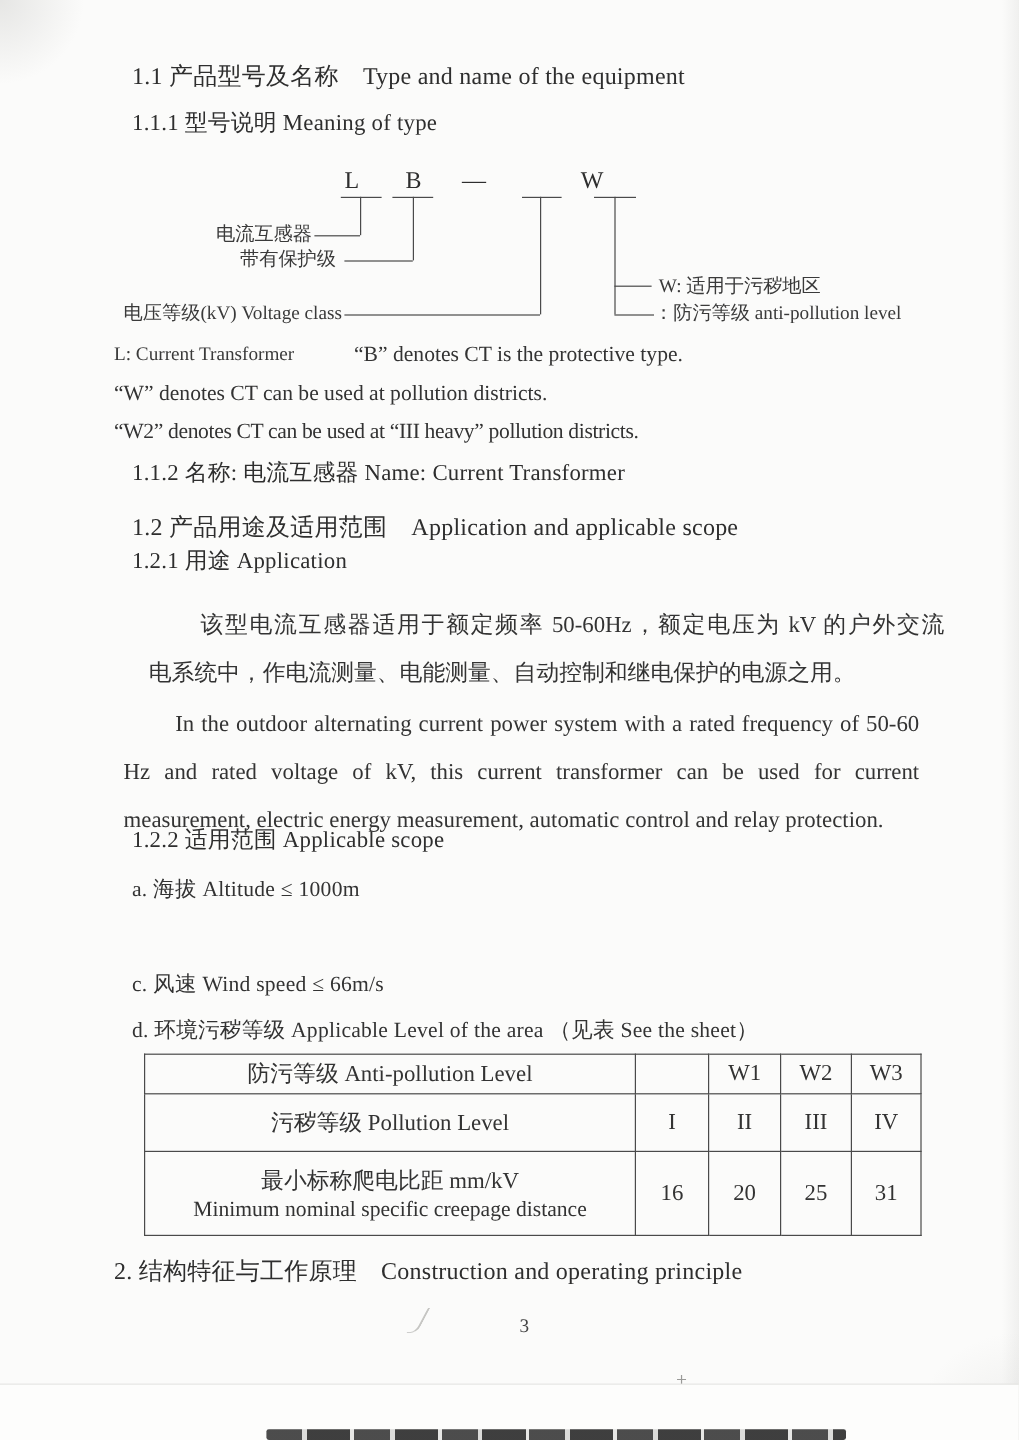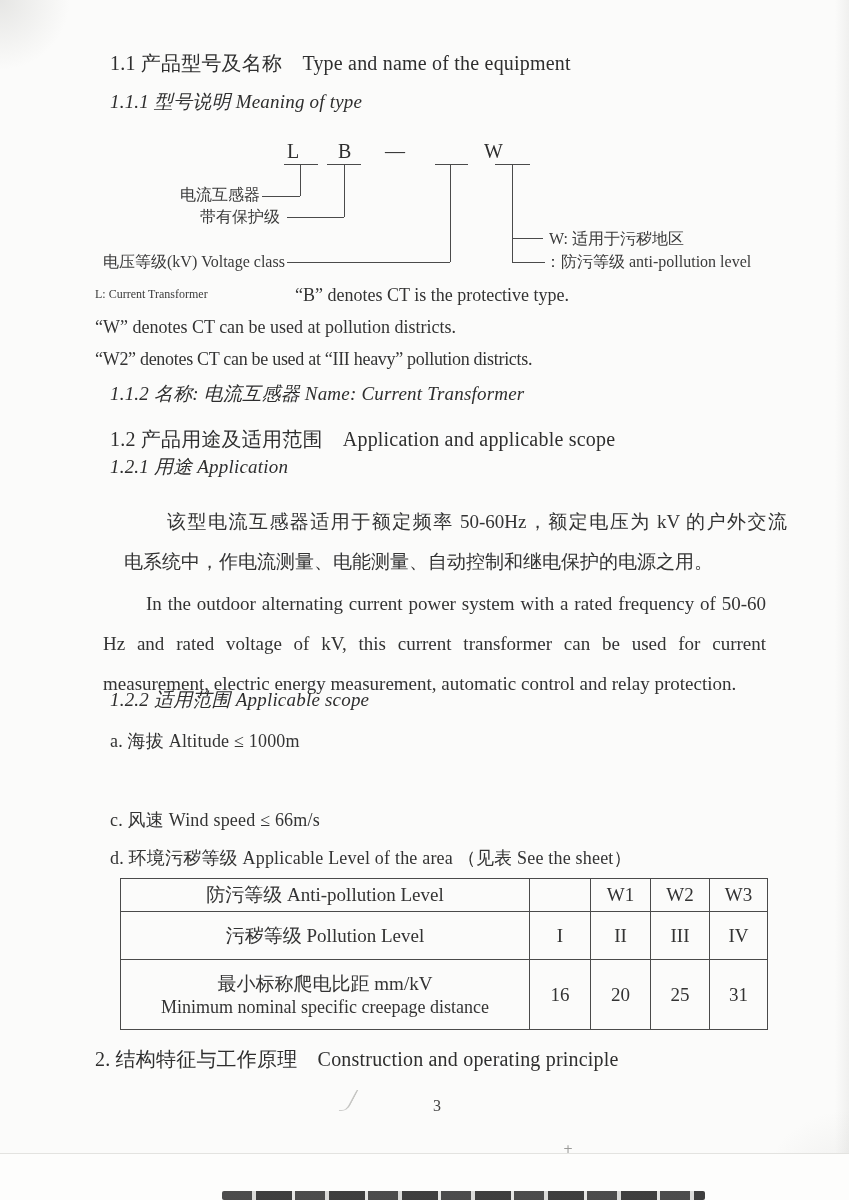--- a/index.html
+++ b/index.html
@@ -12,29 +12,29 @@
     position:relative;width:849px;height:1200px;overflow:hidden;
     background:
       radial-gradient(circle at 0 0, rgba(175,175,172,.28), rgba(175,175,172,0) 70px),
       radial-gradient(circle at 100% 100%, rgba(185,185,182,.22), rgba(185,185,182,0) 90px),
       linear-gradient(to left, rgba(190,190,188,.18), rgba(190,190,188,0) 14px),
       linear-gradient(#fbfbfa,#fbfbfa);
     color:#333;
   }
   .abs{position:absolute;}
   .h{font-size:20px;color:#2e2e2e;letter-spacing:.2px;white-space:nowrap;}
-  .h-small{font-size:19px;font-style:italic;}
+  .h-small{font-size:19px;}
   
   .dg-letter{font-size:20px;color:#2e2e2e;}
   .dg-uline{height:0;border-top:1.6px solid #4a4a4a;}
   .dg-vline{width:0;border-left:1.6px solid #4a4a4a;}
   .dg-hline{height:0;border-top:1.6px solid #4a4a4a;}
   .dg-label{font-size:16px;color:#3a3a3a;white-space:nowrap;line-height:18px;}
   
-  .note-small{font-size:12px;color:#3a3a3a;white-space:nowrap;text-align:right;}
+  .note-small{font-size:16px;color:#3a3a3a;white-space:nowrap;text-align:right;}
   .note-big{font-size:18px;color:#333;white-space:nowrap;}
   
   .para{width:663px;font-size:19px;color:#333;}
   .para .ln{display:block;height:40px;line-height:40px;white-space:nowrap;}
   .para .ln.just{white-space:normal;text-align:justify;text-align-last:justify;}
   .para .ln.ind{text-indent:43px;}
   .list-item{font-size:18px;color:#333;white-space:nowrap;letter-spacing:.2px;}
   
   table.pol{border-collapse:collapse;table-layout:fixed;}
   table.pol td{border:1.6px solid #4a4a4a;text-align:center;vertical-align:middle;

